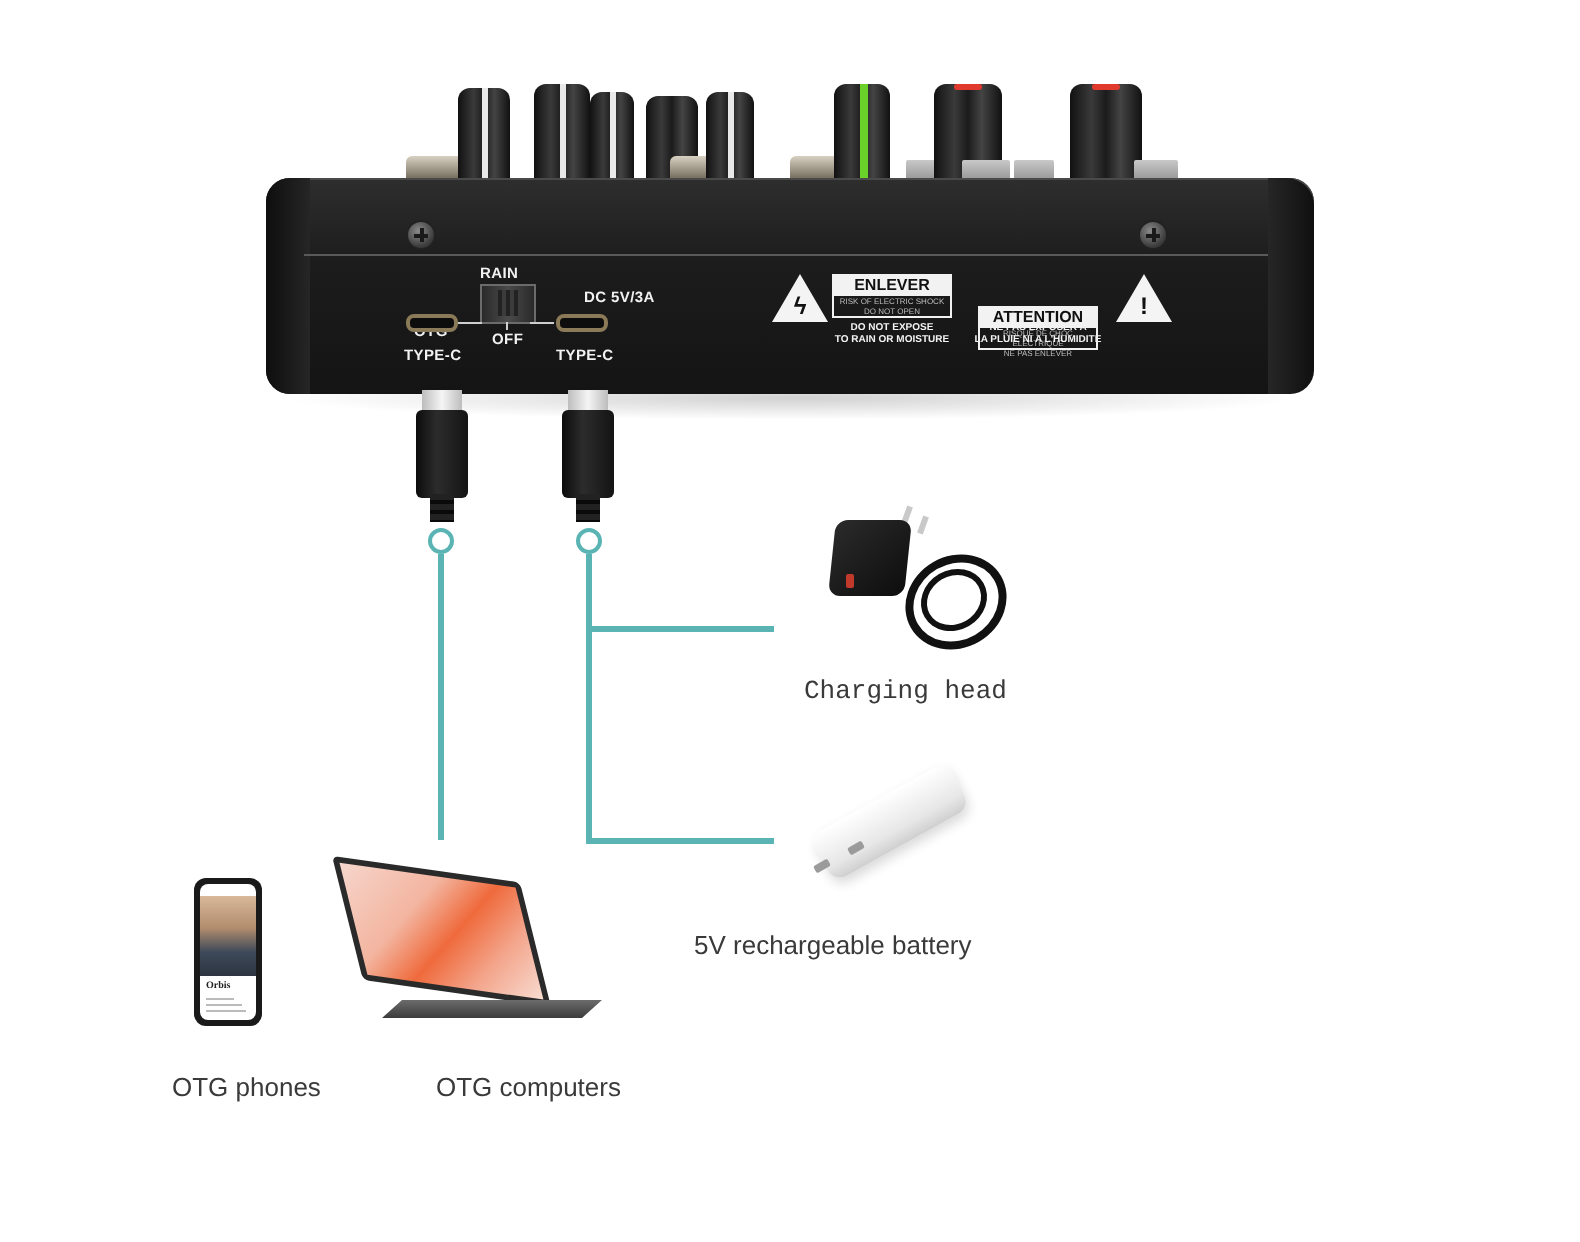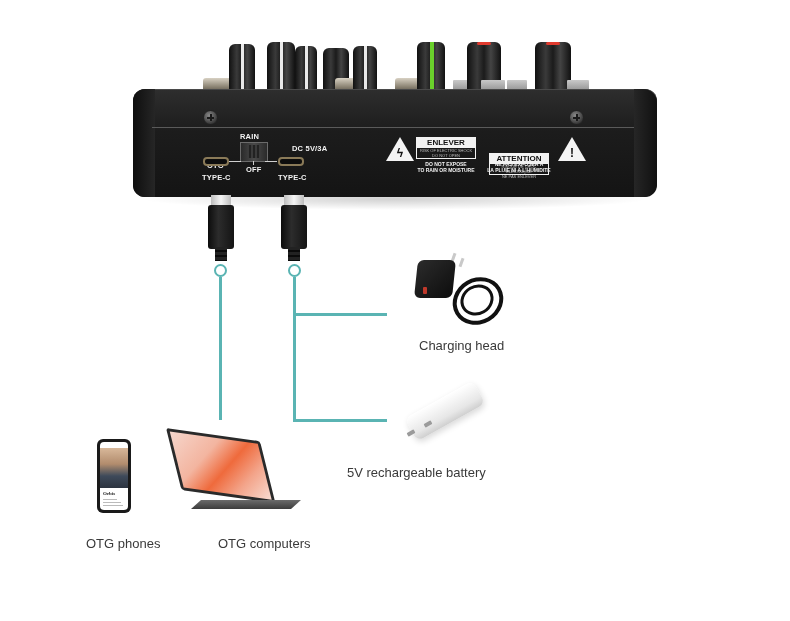--- a/index.html
+++ b/index.html
@@ -177,21 +177,21 @@
 <div class="abs teal" style="left:293px;top:419px;width:94px;height:3px;"></div>
 
 <div class="abs" style="left:408px;top:250px;width:100px;height:75px;">
   <div class="abs prong" style="left:44px;top:3px;transform:rotate(20deg);"></div>
   <div class="abs prong" style="left:52px;top:8px;transform:rotate(20deg);"></div>
   <div class="abs adapter" style="left:8px;top:10px;"></div>
   <div class="abs usb-red" style="left:15px;top:37px;"></div>
   <div class="abs coil" style="left:44px;top:28px;width:44px;height:38px;transform:rotate(-30deg);"></div>
   <div class="abs coil" style="left:52px;top:35px;width:28px;height:24px;border-width:3px;transform:rotate(-30deg);"></div>
 </div>
-<div class="abs caption" style="left:419px;top:338px;">Charging head</div>
+<div class="abs caption" style="left:402px;top:338px;font-family:Liberation Mono, monospace;">Charging head</div>
 
 <div class="abs" style="left:400px;top:376px;width:90px;height:72px;">
   <div class="abs bank" style="left:6px;top:22px;"></div>
   <div class="abs bank-port" style="left:7px;top:55px;transform:rotate(-29deg);"></div>
   <div class="abs bank-port" style="left:24px;top:46px;transform:rotate(-29deg);"></div>
 </div>
 <div class="abs caption" style="left:347px;top:465px;">5V rechargeable battery</div>
 
 <div class="abs phone" style="left:97px;top:439px;">
   <div class="abs phone-screen">

